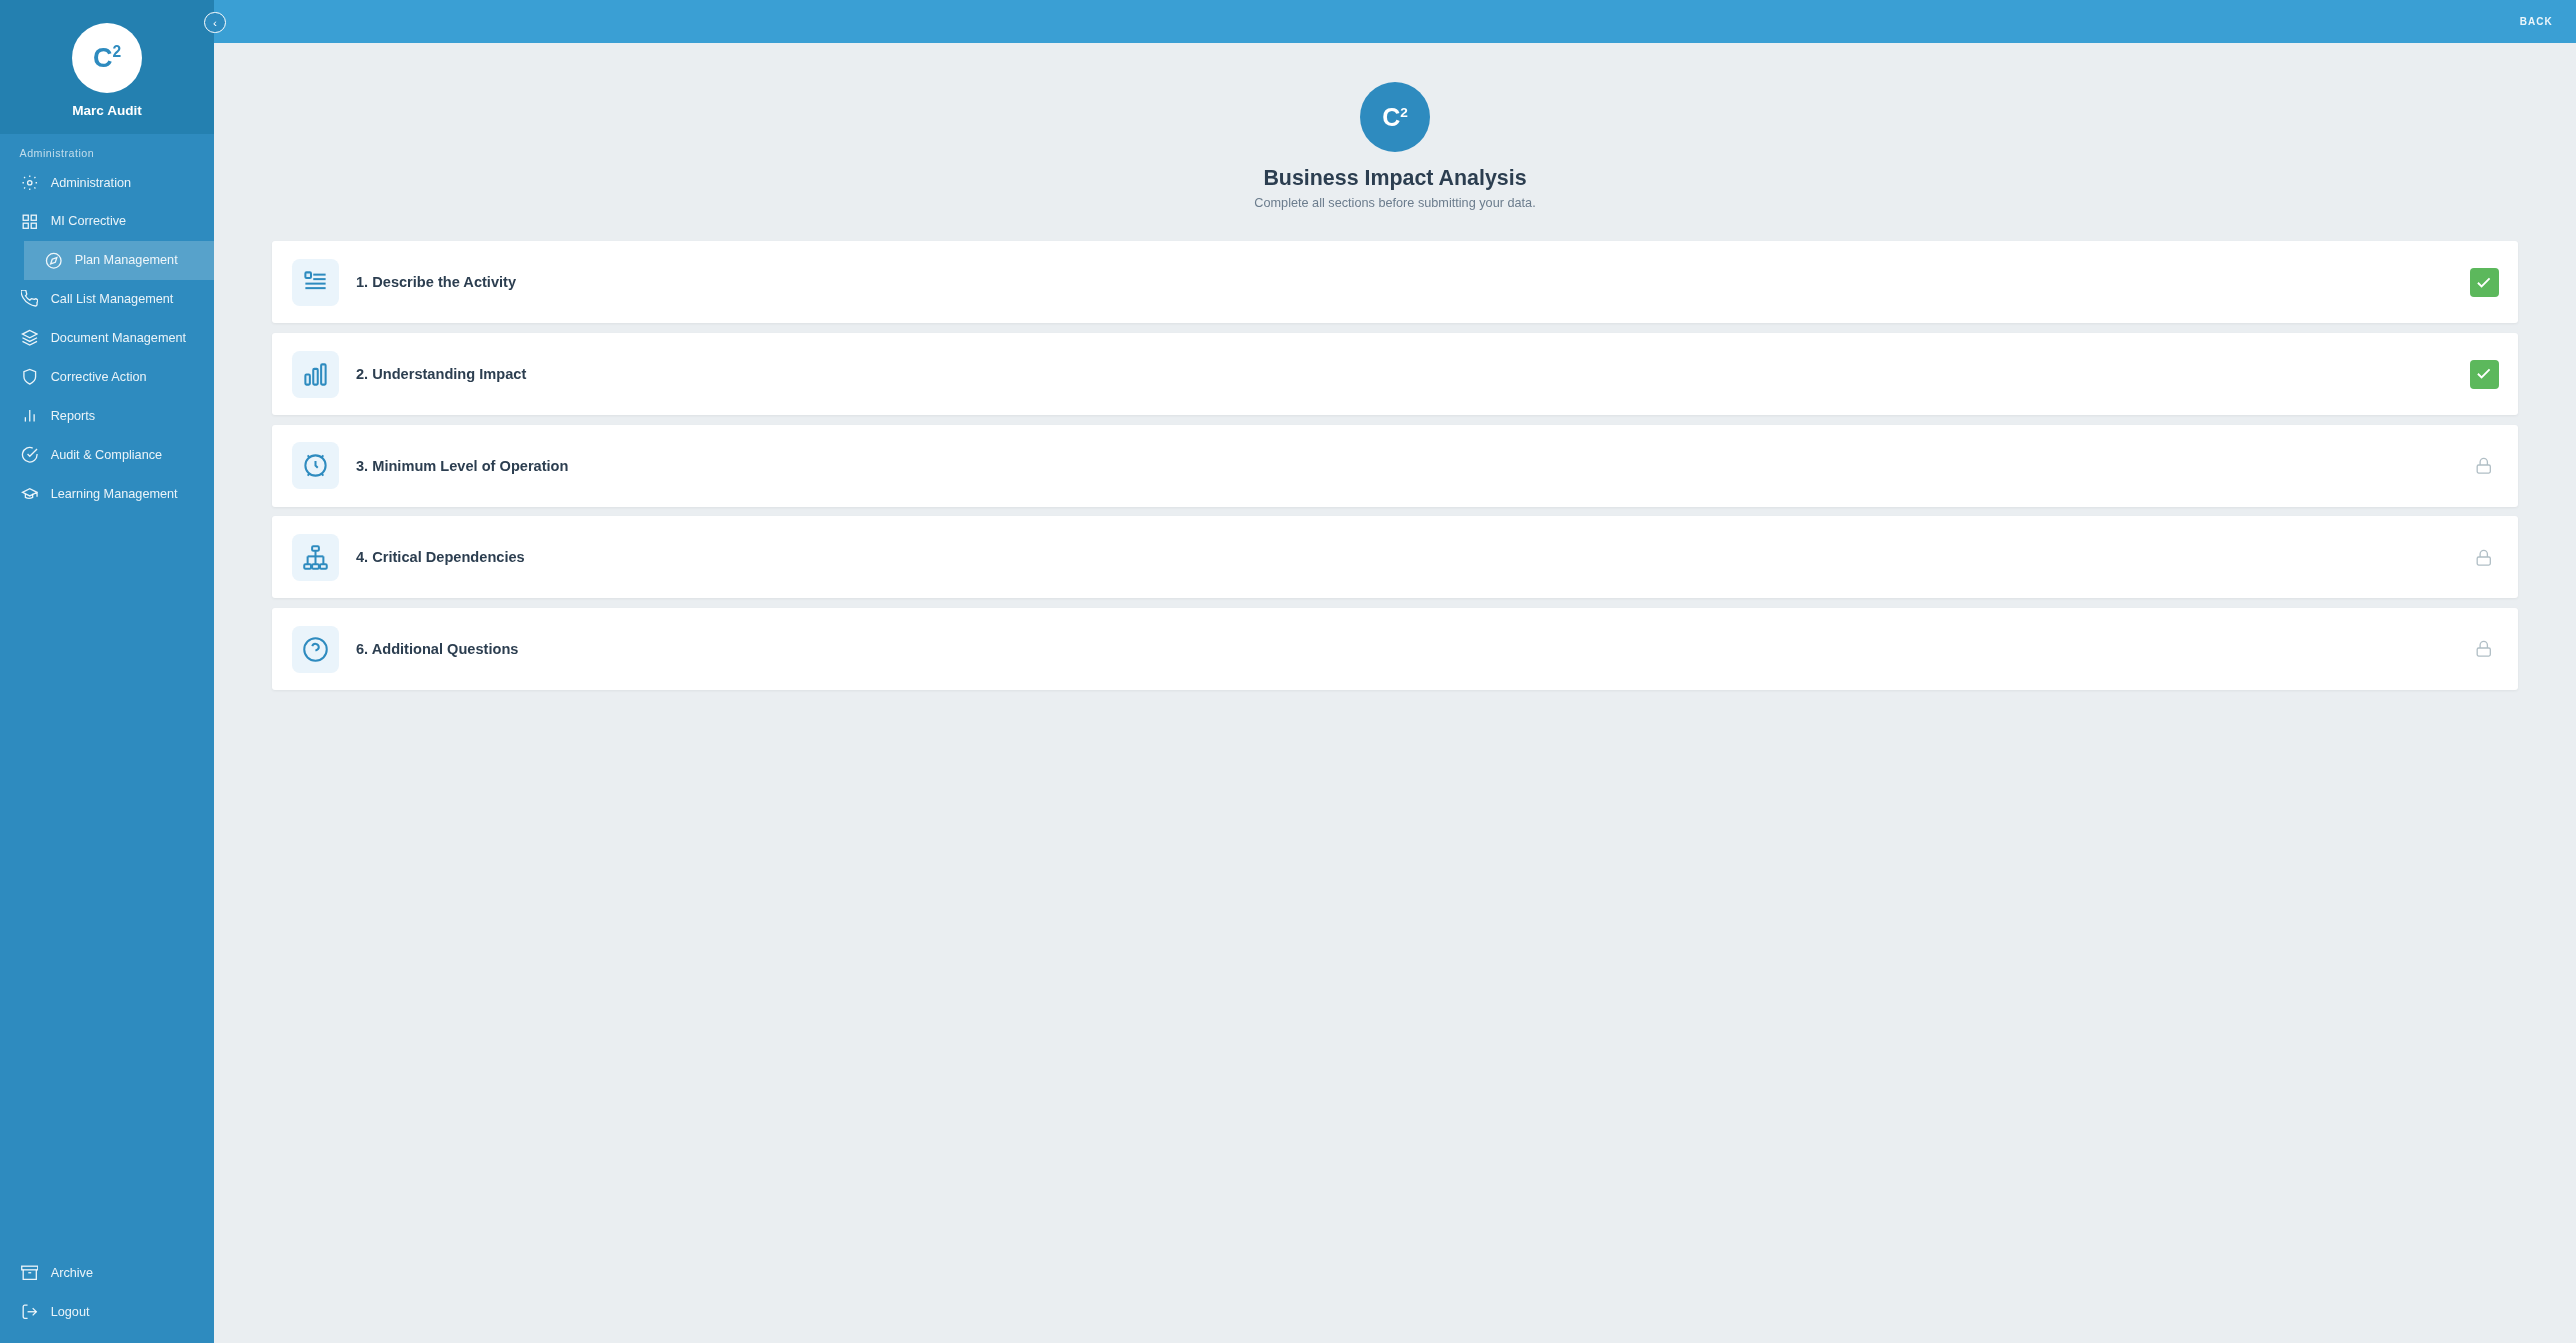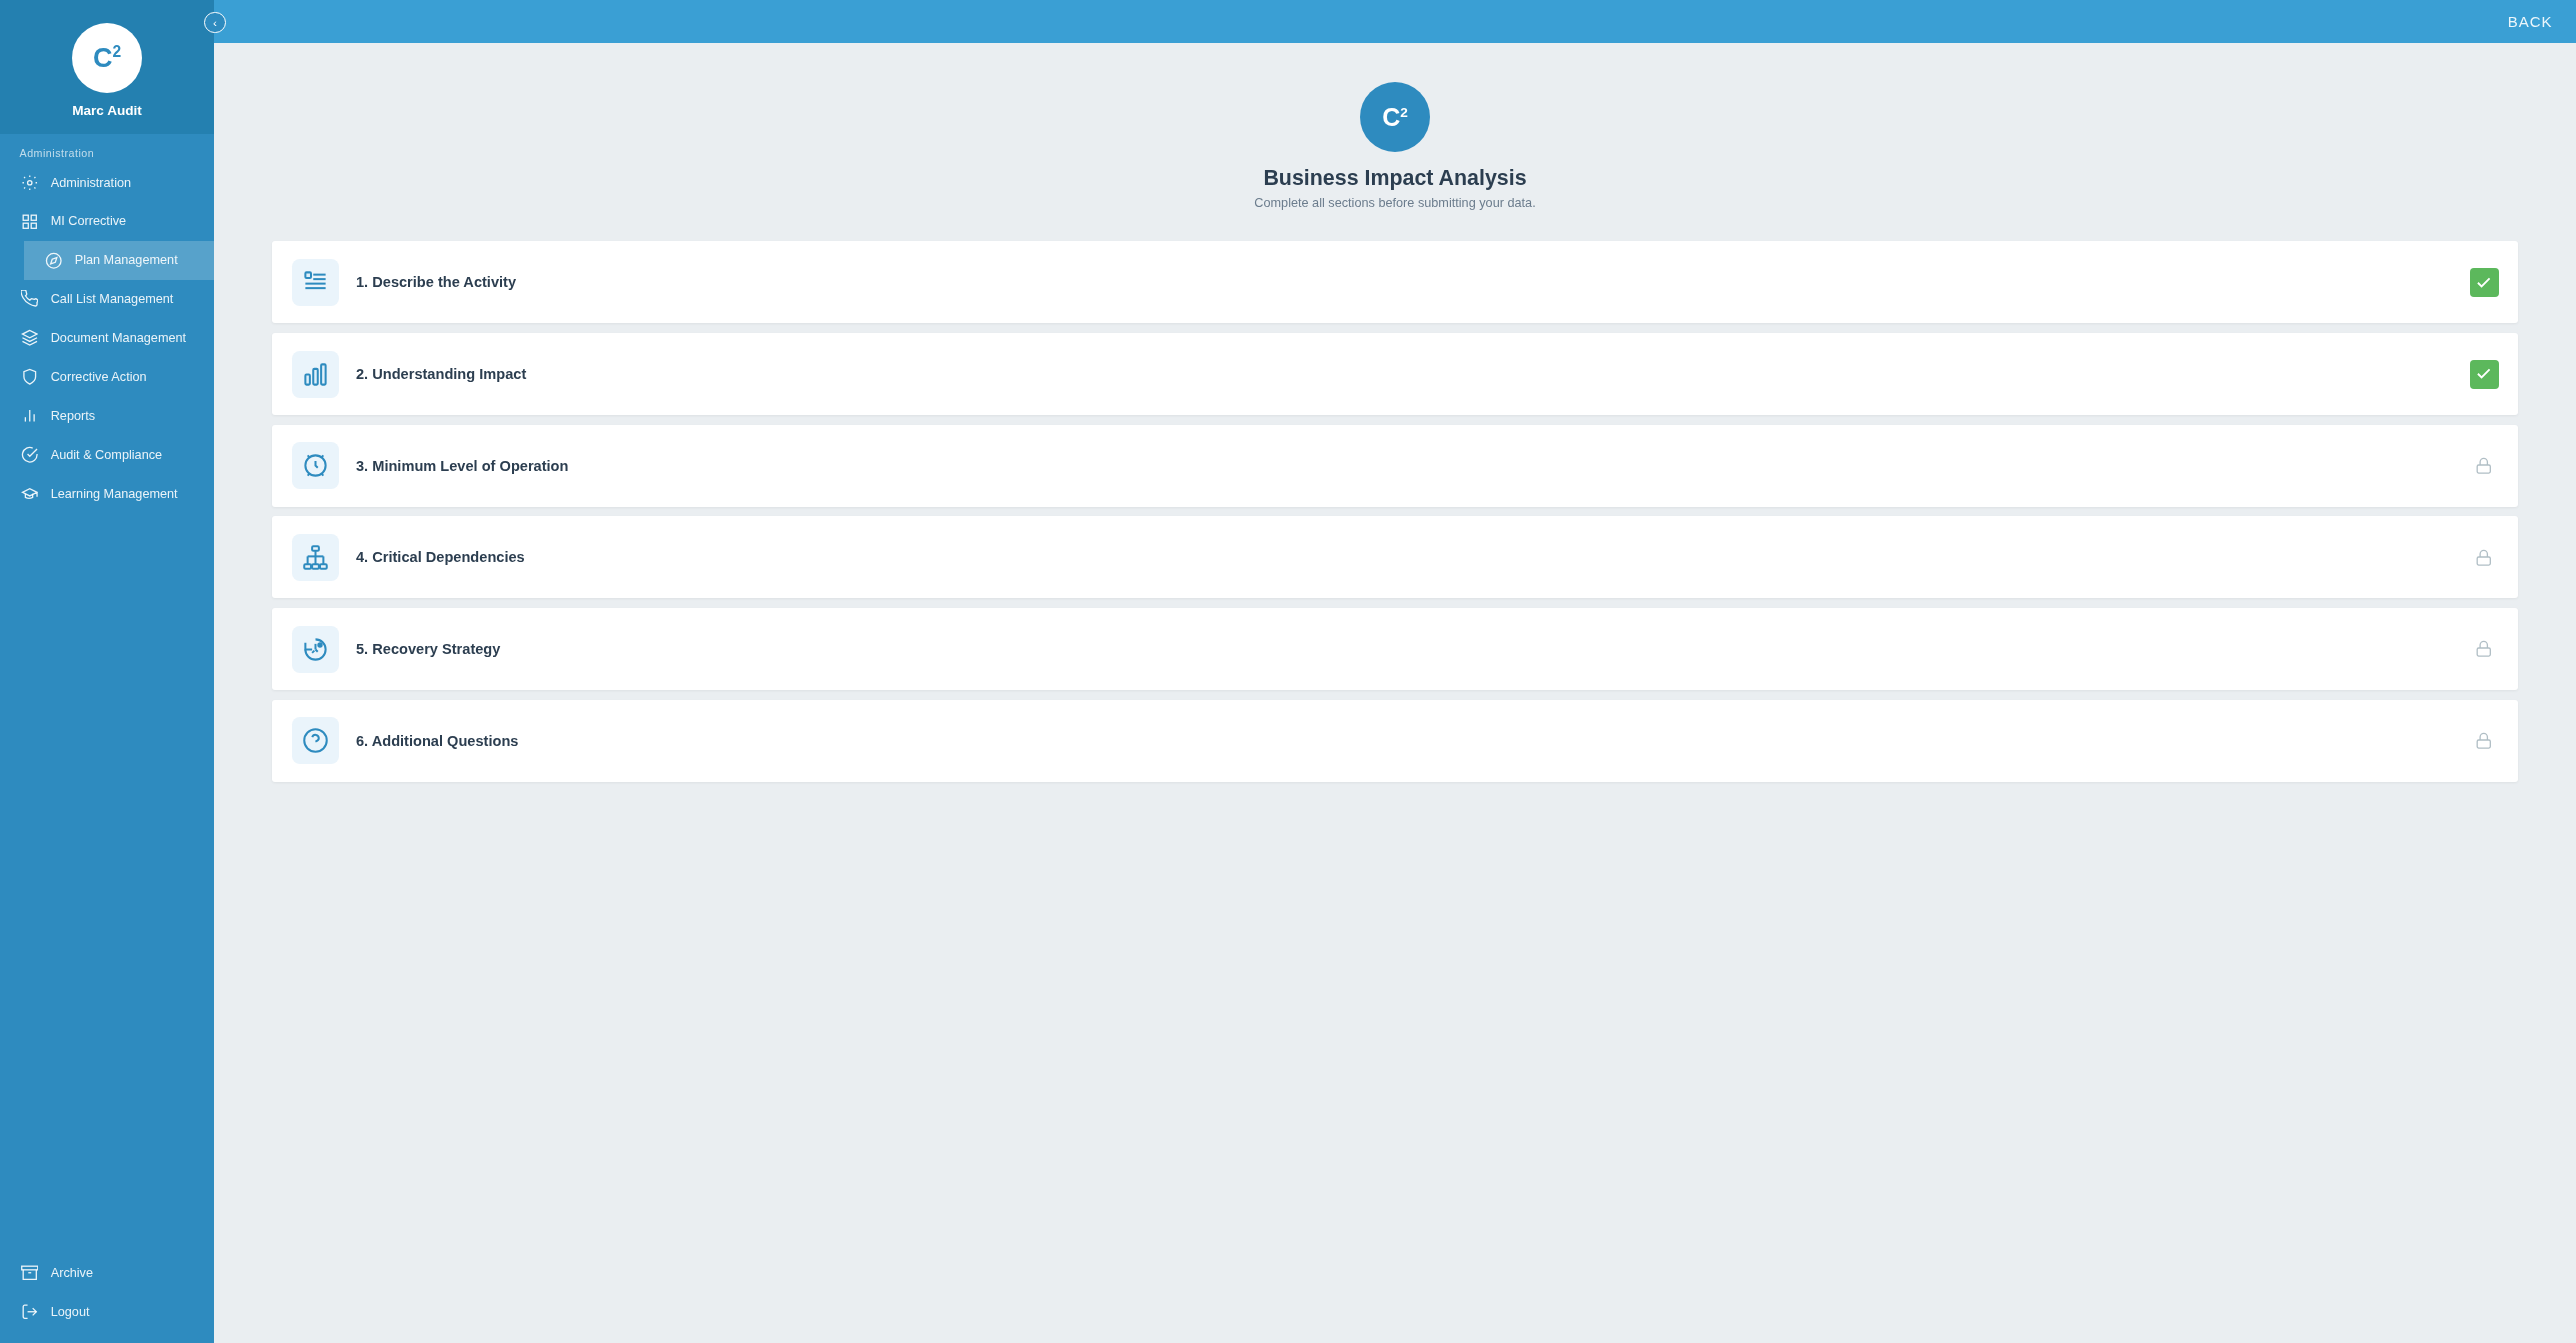--- a/index.html
+++ b/index.html
@@ -124,24 +124,24 @@
       background: #3a9fd4;
       height: 43px;
       display: flex;
       align-items: center;
       justify-content: flex-end;
       padding: 0 23.4px;
     }
 
     .back-btn {
       color: rgba(255,255,255,0.9);
-      font-size: 15px;
+      font-size: 10px;
       cursor: pointer;
       letter-spacing: 1px;
-      font-weight: 400;
+      font-weight: 700;
     }
 
     
     #main {
       flex: 1;
       display: flex;
       flex-direction: column;
       height: 100vh;
       overflow: hidden;
     }
@@ -475,39 +475,20 @@
       </div>
       <span class="section-label">4. Critical Dependencies</span>
       <div class="section-status locked">
         <svg class="lock-icon" viewBox="0 0 24 24">
             <rect x="3" y="11" width="18" height="11" rx="2" ry="2" class="lock-icon"></rect>
             <path d="M7 11V7a5 5 0 0110 0v4" class="lock-icon"></path>
           </svg>
       </div>
     </div>
 
-    <div class="section-card">
-      <div class="section-icon-wrap">
-        <svg viewBox="0 0 24 24" fill="none" stroke="#2e8bbf" stroke-width="1.8">
-          <path d="M3 12a9 9 0 009 9 9 9 0 009-9 9 9 0 00-9-9"></path>
-          <polyline points="3 6 3 12 9 12"></polyline>
-          <line x1="12" y1="7" x2="12" y2="12"></line>
-          <line x1="14" y1="14" x2="12" y2="12"></line>
-          <circle cx="16" cy="8" r="1.5" fill="#2e8bbf"></circle>
-          <line x1="9" y1="15" x2="11" y2="13"></line>
-        </svg>
-      </div>
-      <span class="section-label">5. Recovery Strategy</span>
-      <div class="section-status locked">
-        <svg class="lock-icon" viewBox="0 0 24 24">
-            <rect x="3" y="11" width="18" height="11" rx="2" ry="2" class="lock-icon"></rect>
-            <path d="M7 11V7a5 5 0 0110 0v4" class="lock-icon"></path>
-          </svg>
-      </div>
-    </div>
 
     <div class="section-card">
       <div class="section-icon-wrap">
         <svg viewBox="0 0 24 24" fill="none" stroke="#2e8bbf" stroke-width="1.8">
           <circle cx="12" cy="12" r="10"></circle>
           <path d="M9.09 9a3 3 0 015.83 1c0 2-3 3-3 3"></path>
           <line x1="12" y1="17" x2="12.01" y2="17" stroke-width="2.5"></line>
         </svg>
       </div>
       <span class="section-label">6. Additional Questions</span>

